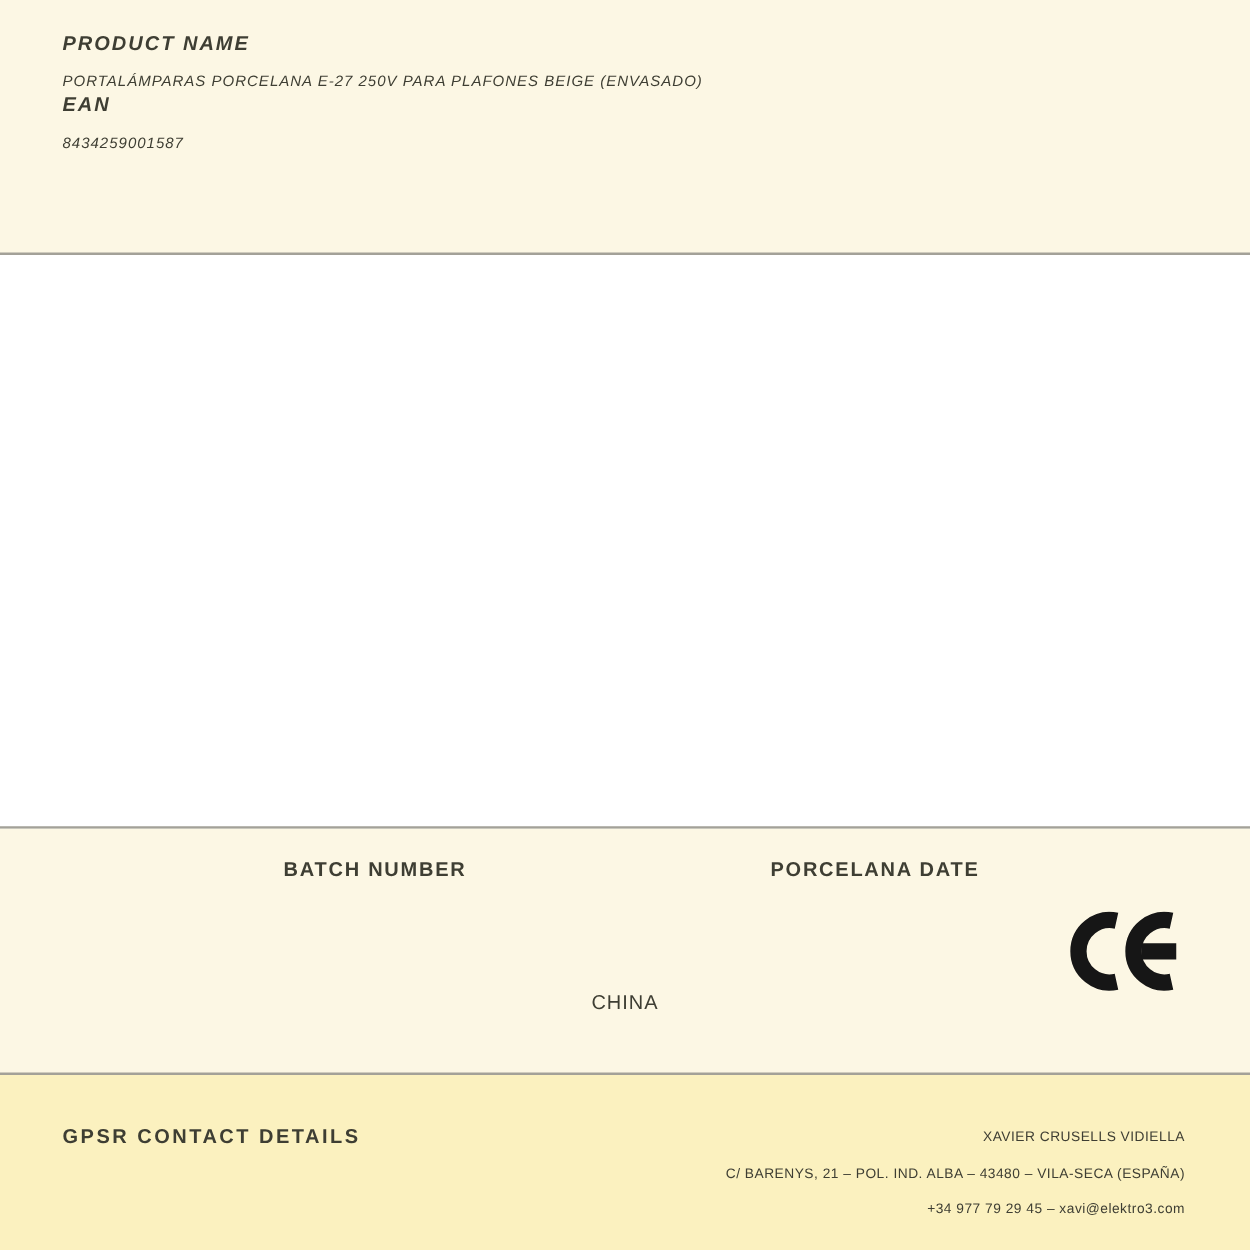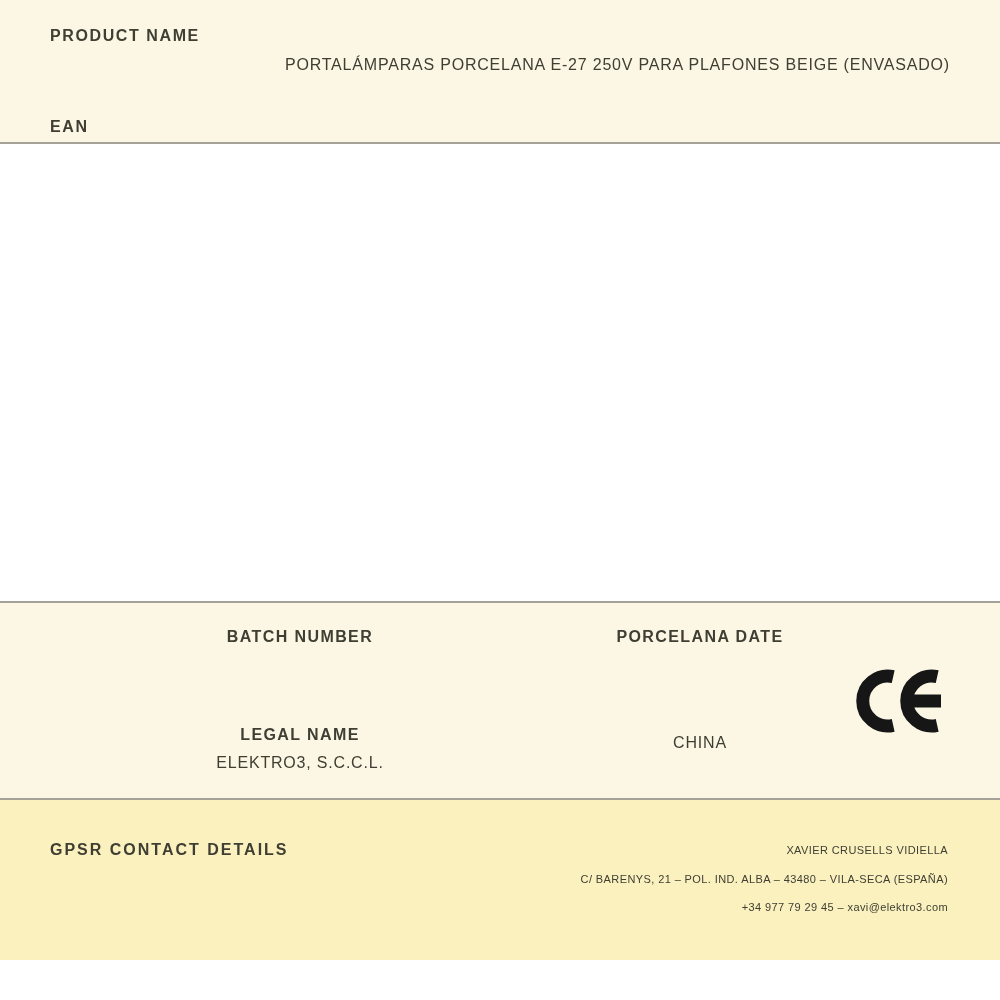--- a/index.html
+++ b/index.html
@@ -19,39 +19,39 @@
   .page {
     position: relative;
     width: 1000px;
     height: 1000px;
     overflow: hidden;
     background: var(--bg-white);
   }
 
   
   .sec-top {
-    height: 144px;
+    height: 204px;
     background: var(--bg-cream);
     border-bottom: 2px solid var(--divider);
     padding: 26px 50px 0 50px;
+    font-style: italic;
   }
   .field-label {
     font-size: 16px;
     font-weight: bold;
     letter-spacing: 1.6px;
     line-height: 20px;
   }
   .field-value {
-    font-size: 16px;
+    font-size: 12px;
     letter-spacing: 0.8px;
     line-height: 20px;
     margin-top: 9px;
-    text-align: right;
   }
-  .field-ean { margin-top: 42px; }
+  .field-ean { }
 
   
   .sec-photo {
     height: 459px;
     background: var(--bg-white);
     border-bottom: 2px solid var(--divider);
   }
 
   
   .sec-details {
@@ -119,41 +119,38 @@
 
 <div class="page">
 
   <section class="sec-top">
     <div class="field">
       <div class="field-label">PRODUCT NAME</div>
       <div class="field-value">PORTALÁMPARAS PORCELANA E-27 250V PARA PLAFONES BEIGE (ENVASADO)</div>
     </div>
     <div class="field field-ean">
       <div class="field-label">EAN</div>
+      <div class="field-value">8434259001587</div>
     </div>
   </section>
 
   <section class="sec-photo"></section>
 
   <section class="sec-details">
     <div class="detail-grid row1">
       <div class="detail-col">
         <div class="detail-label">BATCH NUMBER</div>
         <div class="detail-value"></div>
       </div>
       <div class="detail-col">
         <div class="detail-label">PORCELANA DATE</div>
         <div class="detail-value"></div>
       </div>
     </div>
     <div class="detail-grid row2">
-      <div class="detail-col">
-        <div class="detail-label">LEGAL NAME</div>
-        <div class="detail-value">ELEKTRO3, S.C.C.L.</div>
-      </div>
       <div class="detail-col">
         <div class="detail-value">CHINA</div>
       </div>
     </div>
     <div class="ce-wrap">
       <svg width="92" height="64" viewBox="0 0 92 64" fill="none" xmlns="http://www.w3.org/2000/svg">
         <path d="M 37.2 7.6 A 25 25 0 1 0 37.2 56.4" stroke="var(--ce)" stroke-width="13" fill="none"></path>
         <path d="M 81.2 7.6 A 25 25 0 1 0 81.2 56.4" stroke="var(--ce)" stroke-width="13" fill="none"></path>
         <path d="M 57 32 L 85 32" stroke="var(--ce)" stroke-width="13" fill="none"></path>
       </svg>

